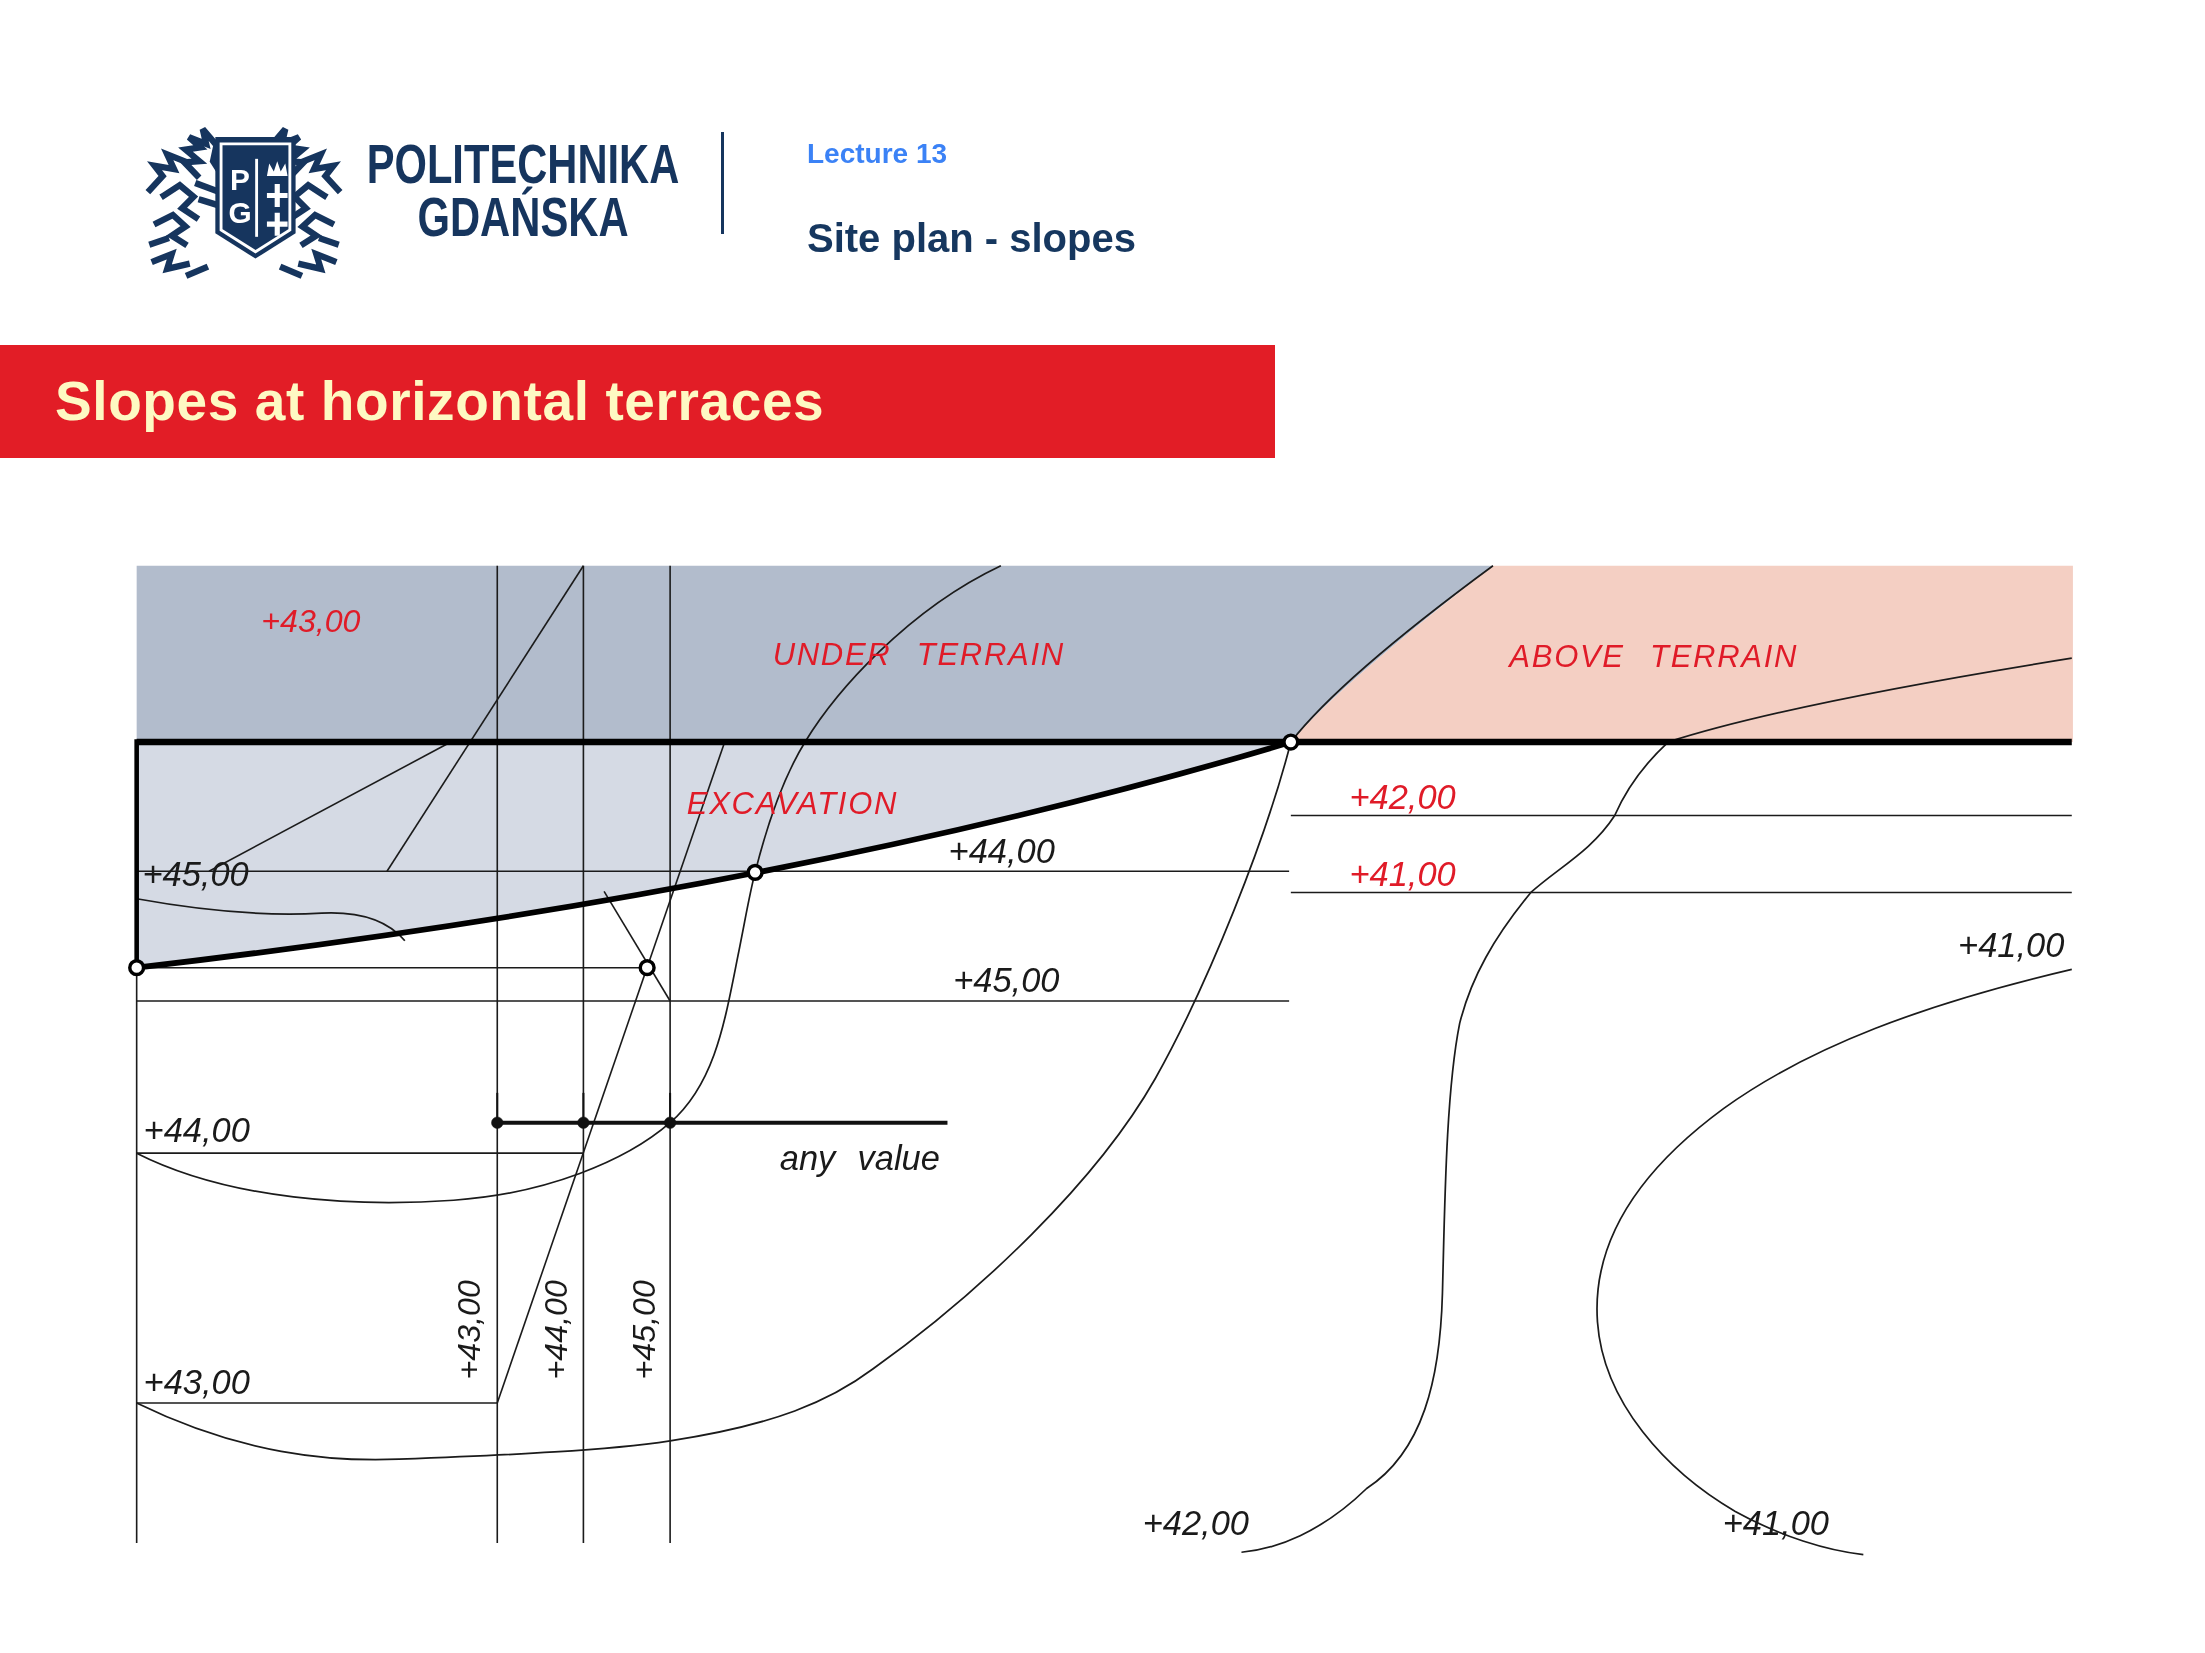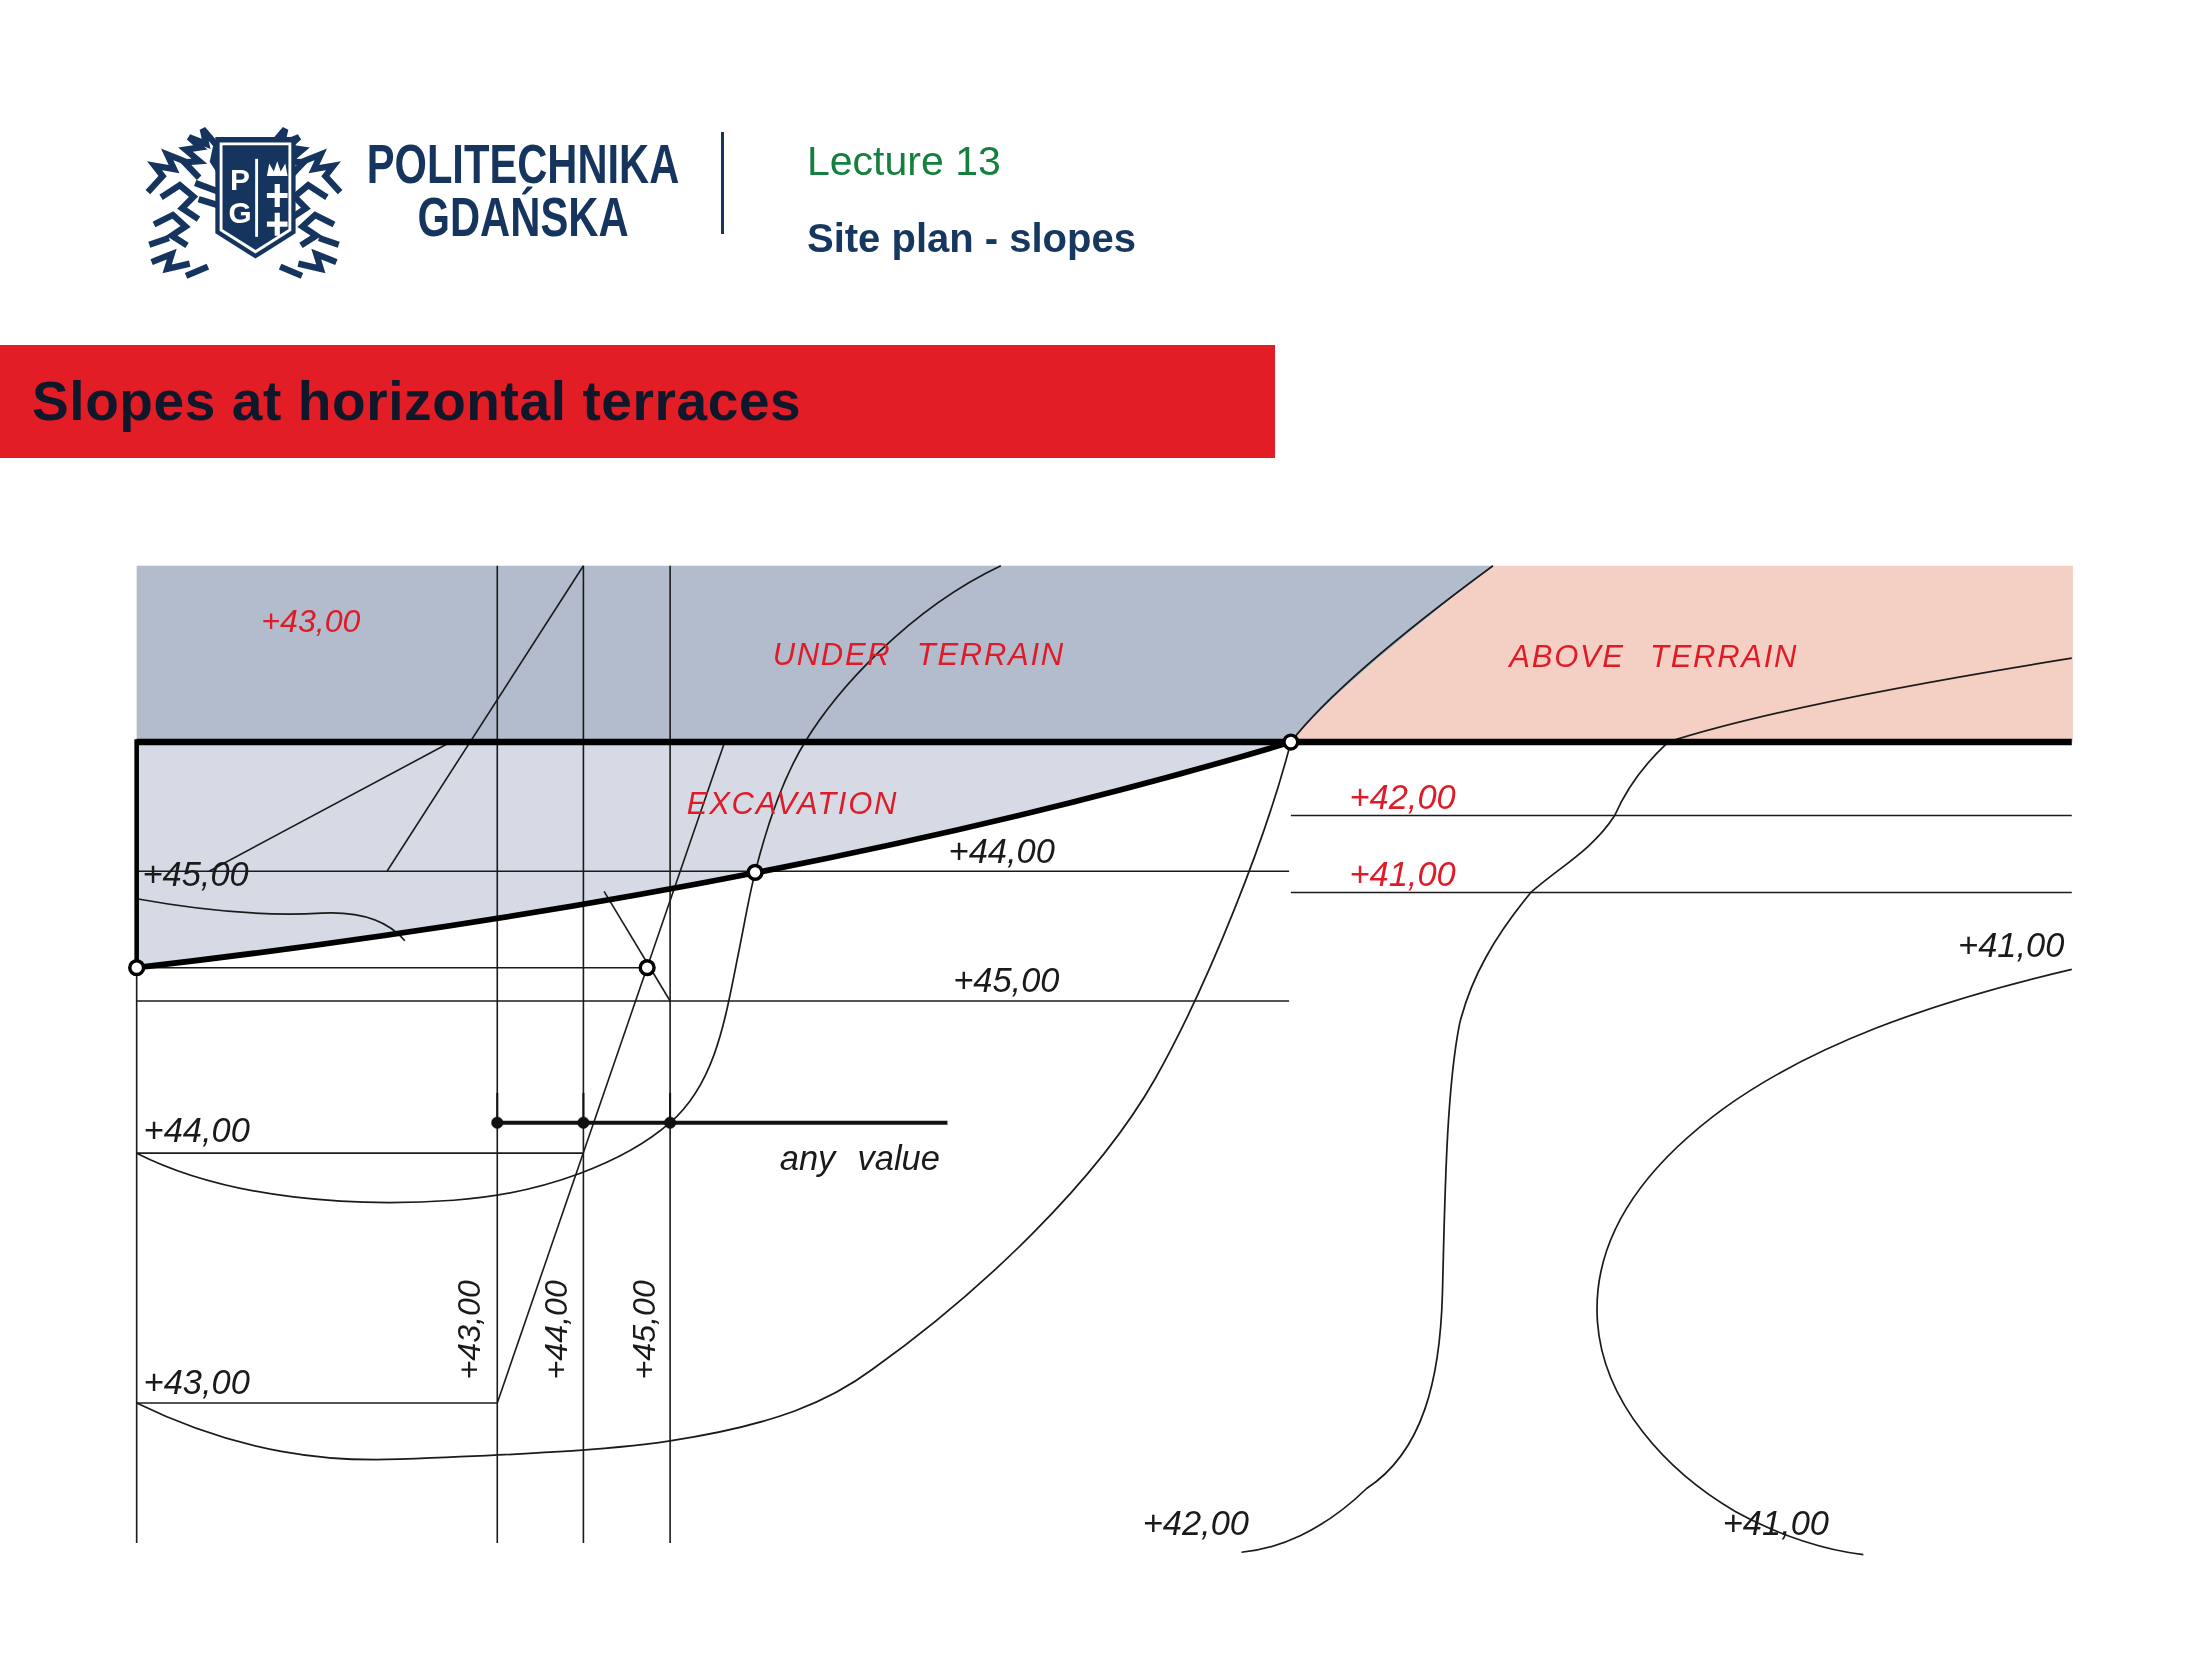--- a/index.html
+++ b/index.html
@@ -3,25 +3,25 @@
 <meta charset="utf-8">
 <style>
   html,body{margin:0;padding:0;background:#ffffff;}
   .page{position:relative;width:2205px;height:1654px;background:#ffffff;overflow:hidden;
         font-family:"Liberation Sans",sans-serif;}
   
   .logo-svg{position:absolute;left:129px;top:121px;}
   .wordmark-svg{position:absolute;left:362px;top:133px;}
   .wordmark-svg text{font-family:"Liberation Sans",sans-serif;font-weight:bold;fill:#16355e;}
   .header-divider{position:absolute;left:721px;top:132px;width:3.4px;height:102px;background:#16355e;}
-  .lecture-no{position:absolute;left:807px;top:138px;font-size:41px;font-weight:normal;color:#15803d;}
+  .lecture-no{position:absolute;left:807px;top:138px;font-size:28px;font-weight:bold;color:#3b82f6;}
   .lecture-sub{position:absolute;left:807px;top:216px;font-size:40px;font-weight:bold;color:#16375f;}
   
   .banner{position:absolute;left:0;top:345px;width:1275px;height:113px;background:#e21d26;}
-  .banner-title{line-height:113px;padding-left:32px;font-size:55px;font-weight:bold;color:#0f172a;
+  .banner-title{line-height:113px;padding-left:55px;font-size:55px;font-weight:bold;color:#fef9c3;
                 letter-spacing:0.6px;white-space:nowrap;}
   
   .diagram-svg{position:absolute;left:0;top:0;}
   .dlabel{font-family:"Liberation Sans",sans-serif;font-style:italic;}
   .zone-label{font-size:54px;letter-spacing:3px;word-spacing:26px;}
   .vlabel{font-size:60px;}
   .vlabel-sm{font-size:56px;}
   .anyvalue{font-size:60px;word-spacing:22px;}
   .black-label{fill:#1a1a1a;}
 </style>

